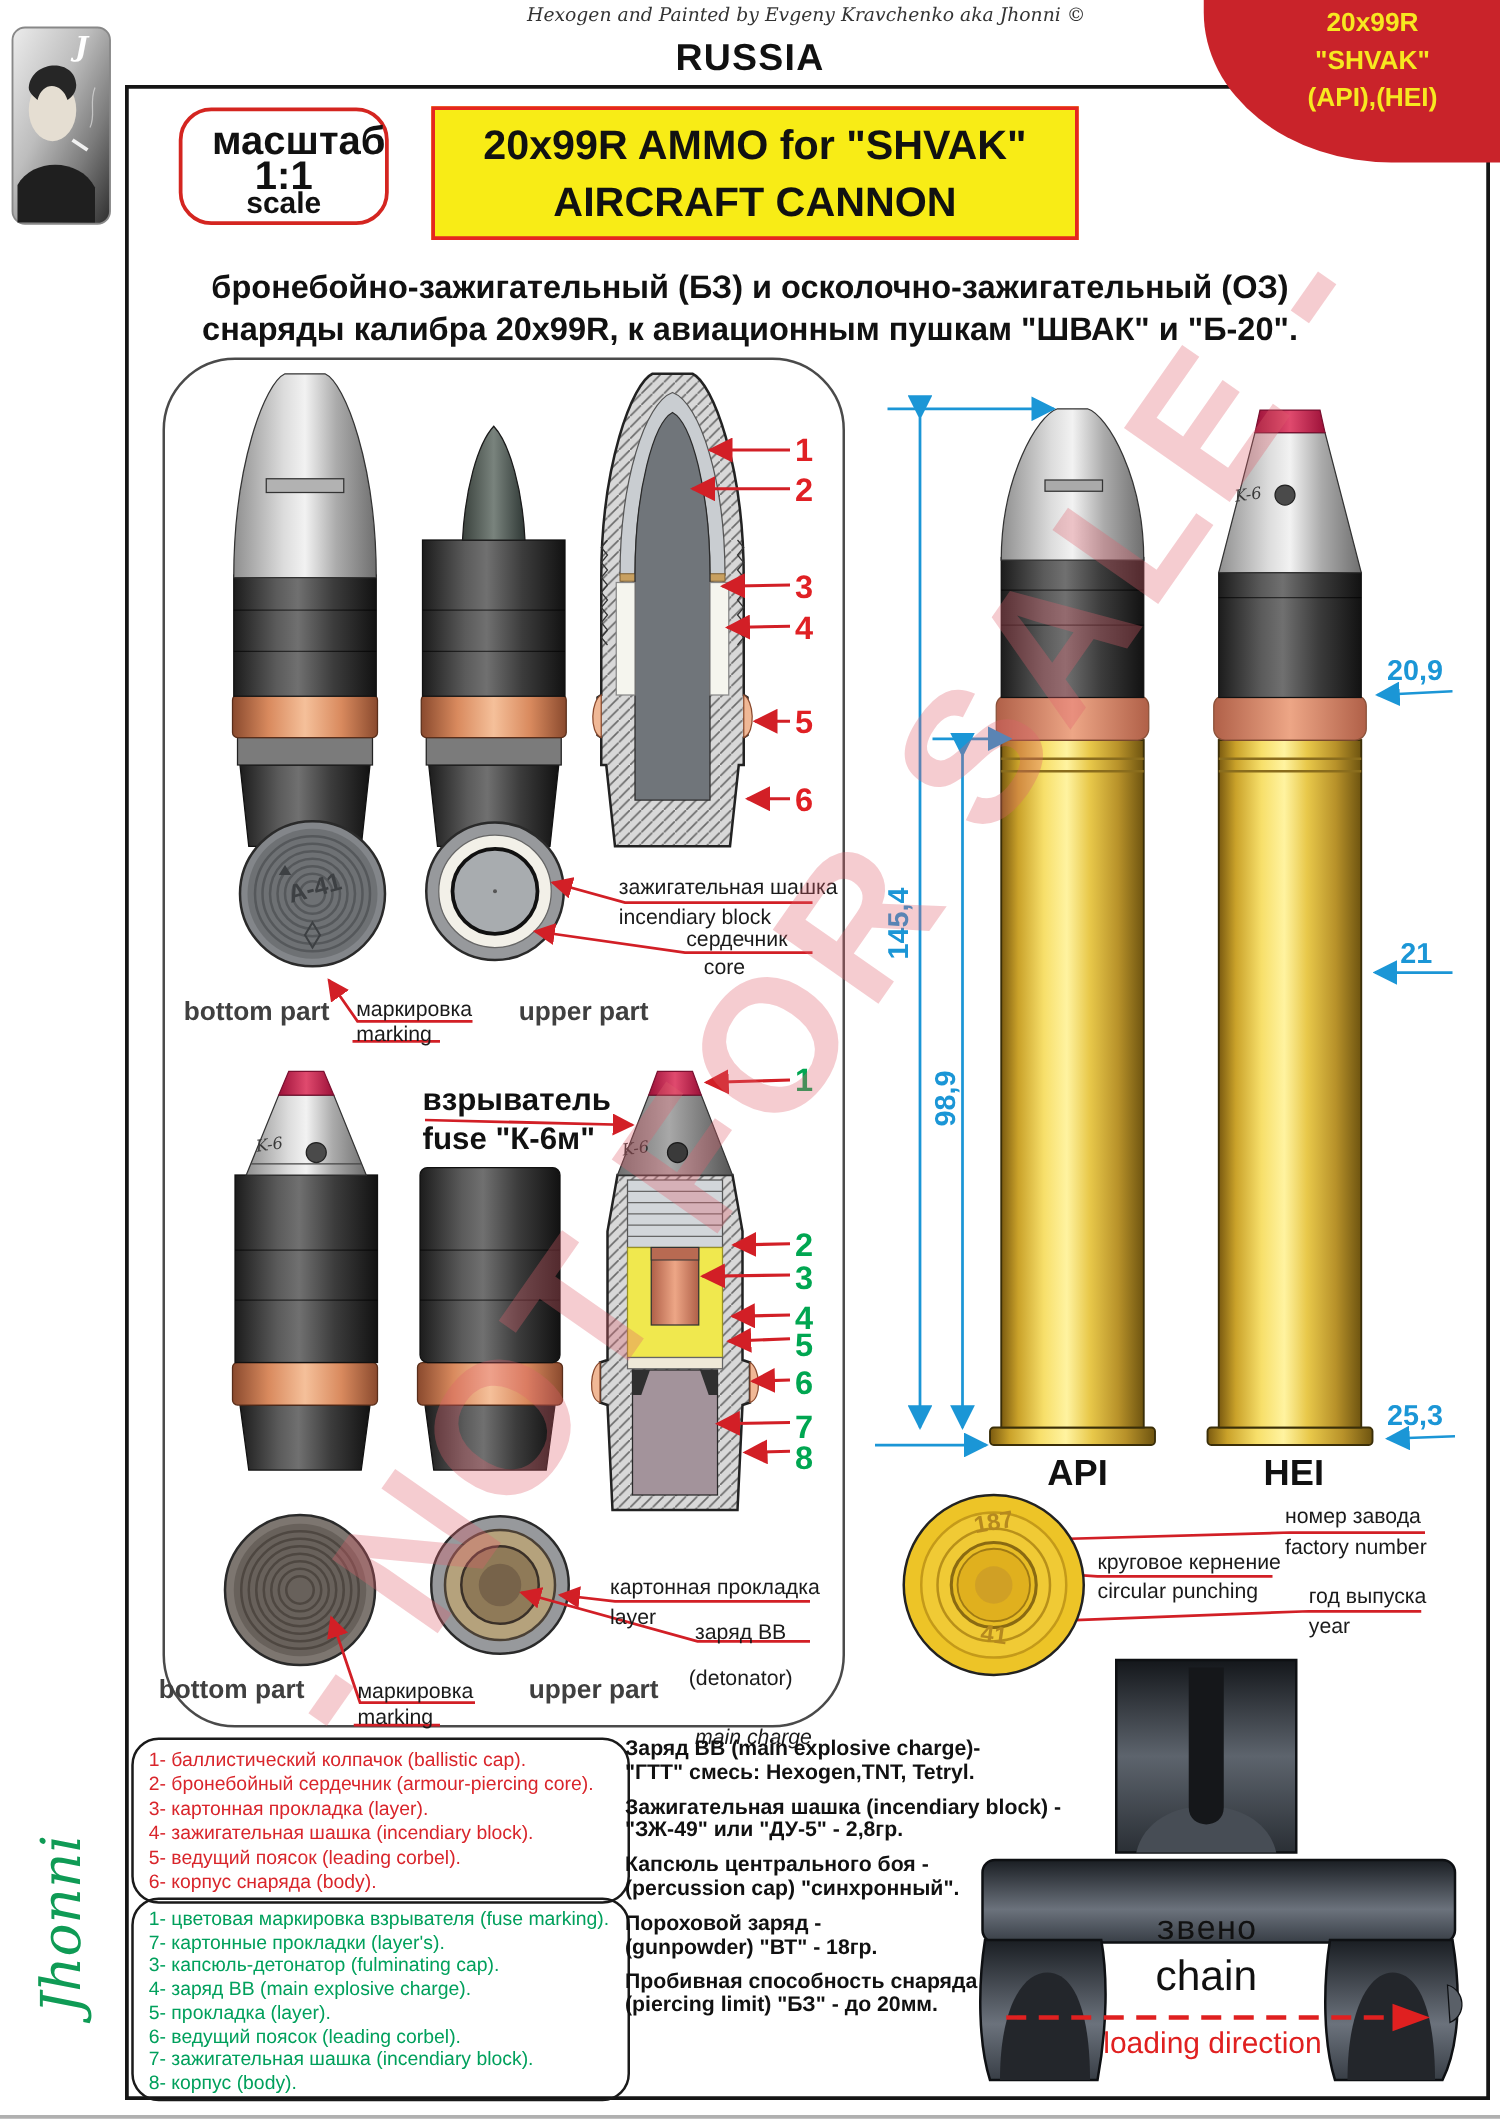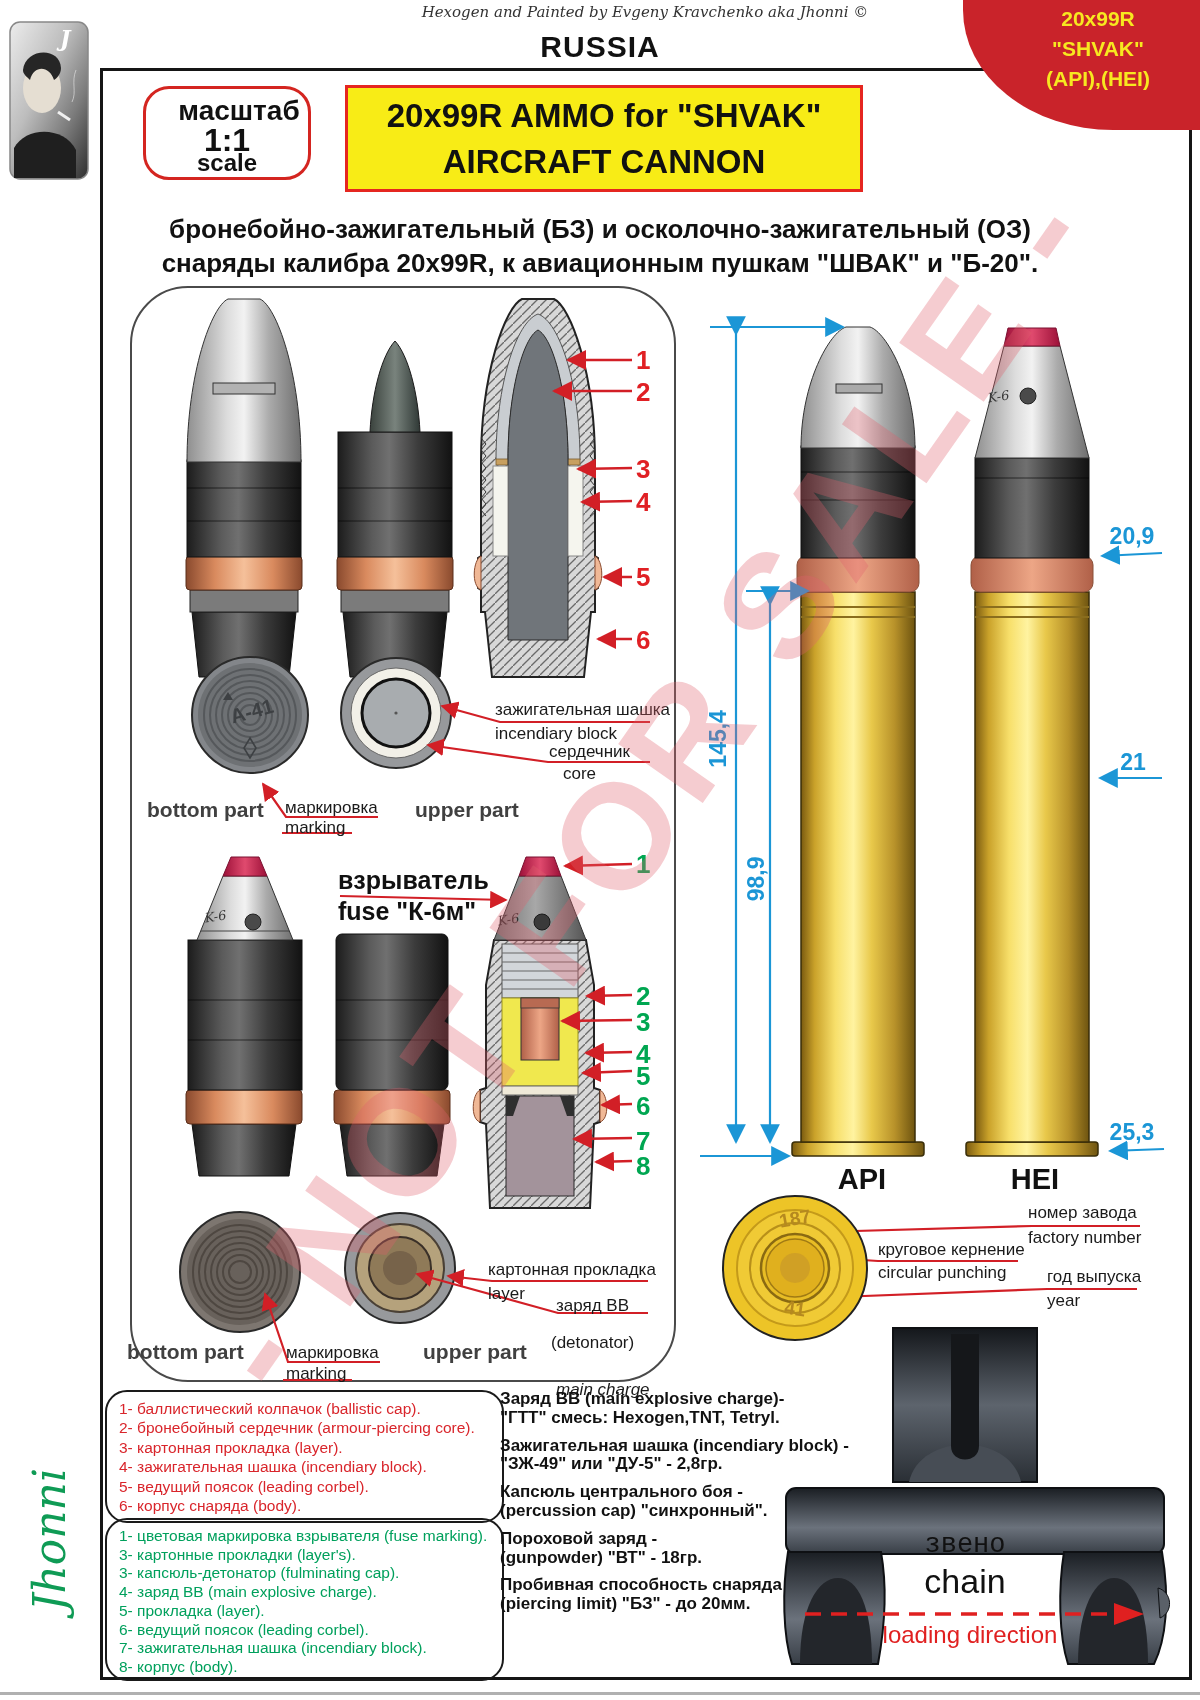--- a/index.html
+++ b/index.html
@@ -339,21 +339,21 @@
 <div class="frame"></div>
 <div class="panel"></div>
 
 <div class="txt">
 
   <div class="t serifit" style="left:245px;top:4px;width:800px;text-align:center;font-size:15px;color:#333;">Hexogen and Painted by Evgeny Kravchenko aka Jhonni ©</div>
   <div class="t serifit b" style="left:60px;top:26px;font-size:22px;color:#fff;">J</div>
   <div class="t b" style="left:400px;top:30px;width:400px;text-align:center;font-size:30px;letter-spacing:1px;">RUSSIA</div>
 
   <div class="scalebox">
-    <div class="t b c" style="left:0;top:6px;width:186px;font-size:28px;">масштаб</div>
+    <div class="t b c" style="left:0;top:6px;width:186px;font-size:32px;">масштаб</div>
     <div class="t b c" style="left:0;top:34px;width:162px;font-size:32px;">1:1</div>
     <div class="t b c" style="left:0;top:61px;width:162px;font-size:24px;">scale</div>
   </div>
 
   <div class="titlebox">
     <div class="t b c" style="left:0;top:10px;width:512px;font-size:33px;">20x99R AMMO for "SHVAK"</div>
     <div class="t b c" style="left:0;top:56px;width:512px;font-size:33px;">AIRCRAFT CANNON</div>
   </div>
 
   <div class="badge">
@@ -431,21 +431,21 @@
   <div class="legend legend1" style="left:105px;top:1390px;width:383px;height:122px;">
         <div>1- баллистический колпачок (ballistic cap).</div>
         <div>2- бронебойный сердечник (armour-piercing core).</div>
         <div>3- картонная прокладка (layer).</div>
         <div>4- зажигательная шашка (incendiary block).</div>
         <div>5- ведущий поясок (leading corbel).</div>
         <div>6- корпус снаряда (body).</div>
       </div>
   <div class="legend legend2" style="left:105px;top:1518px;width:383px;height:152px;">
         <div>1- цветовая маркировка взрывателя (fuse marking).</div>
-        <div>3- картонные прокладки (layer's).</div>
+        <div>7- картонные прокладки (layer's).</div>
         <div>3- капсюль-детонатор (fulminating cap).</div>
         <div>4- заряд ВВ (main explosive charge).</div>
         <div>5- прокладка (layer).</div>
         <div>6- ведущий поясок (leading corbel).</div>
         <div>7- зажигательная шашка  (incendiary block).</div>
         <div>8- корпус (body).</div>
       </div>
 
   <div class="specs">
     <div class="blk">

